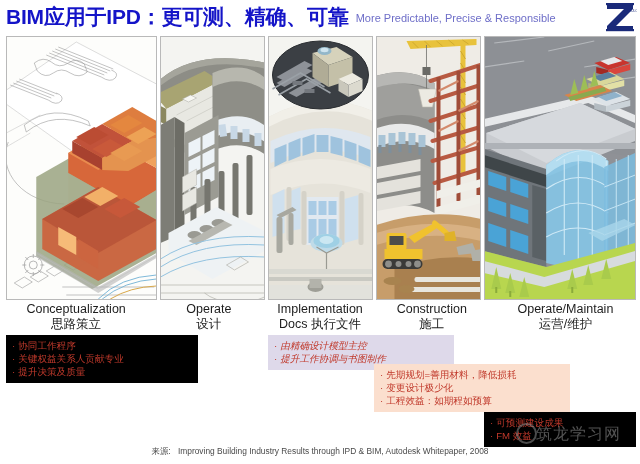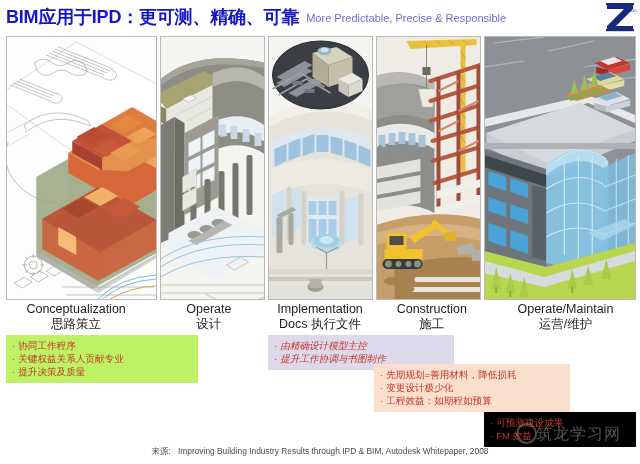--- a/index.html
+++ b/index.html
@@ -8,21 +8,21 @@
     background:#ffffff;
     font-family:"Liberation Sans","DejaVu Sans",sans-serif;
     position:relative;
   }
   
   #header{
     position:absolute;left:0;top:0;width:640px;height:34px;
     display:flex;align-items:center;
   }
   #title-main{
-    font-size:18px;font-weight:bold;color:#1414c8;
+    font-size:21px;font-weight:bold;color:#1414c8;
     letter-spacing:-0.2px;margin-left:6px;white-space:nowrap;
   }
   #title-sub{
     font-size:11px;color:#6e6ec8;margin-left:7px;white-space:nowrap;
     position:relative;top:1px;
   }
   #logo{
     position:absolute;right:3px;top:2px;width:34px;height:30px;
   }
   
@@ -47,21 +47,21 @@
   }
   .cap .en{font-size:12.5px;display:block;}
   .cap .zh{font-size:12.5px;display:block;}
   
   .bl{position:absolute;padding:4px 6px 5px 6px;box-sizing:border-box;}
   .bl ul{margin:0;padding:0;list-style:none;}
   .bl li{
     font-size:9.6px;color:#c0392b;line-height:13px;white-space:nowrap;
   }
   .bl li::before{content:"\00b7";margin-right:3px;color:#c0392b;}
-  #blk1{left:6px;top:335px;width:192px;background:#bef264;}
+  #blk1{left:6px;top:335px;width:192px;background:#000000;}
   #blk2{left:268px;top:335px;width:186px;background:#ded9ea;font-style:italic;}
   #blk3{left:374px;top:364px;width:196px;background:#fbdfce;}
   #blk4{left:484px;top:412px;width:152px;background:#000000;}
   
   #source{
     position:absolute;left:0;top:446px;width:640px;
     font-size:8.4px;color:#4a4a4a;text-align:center;
   }
   #source .lbl{margin-right:5px;}
   

